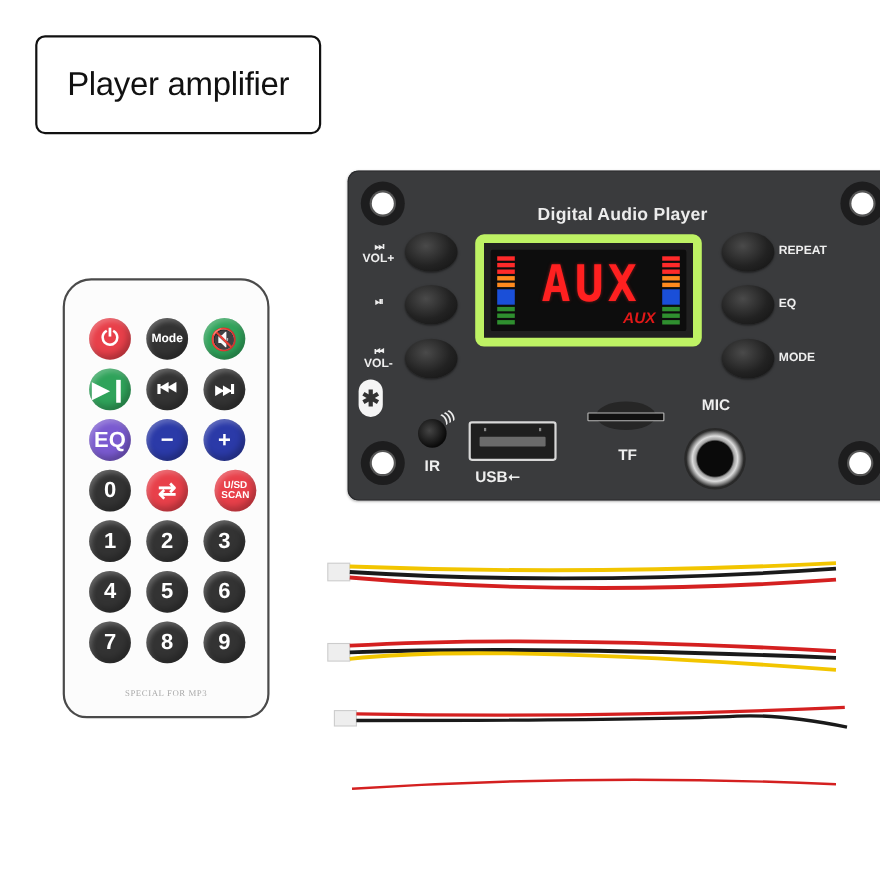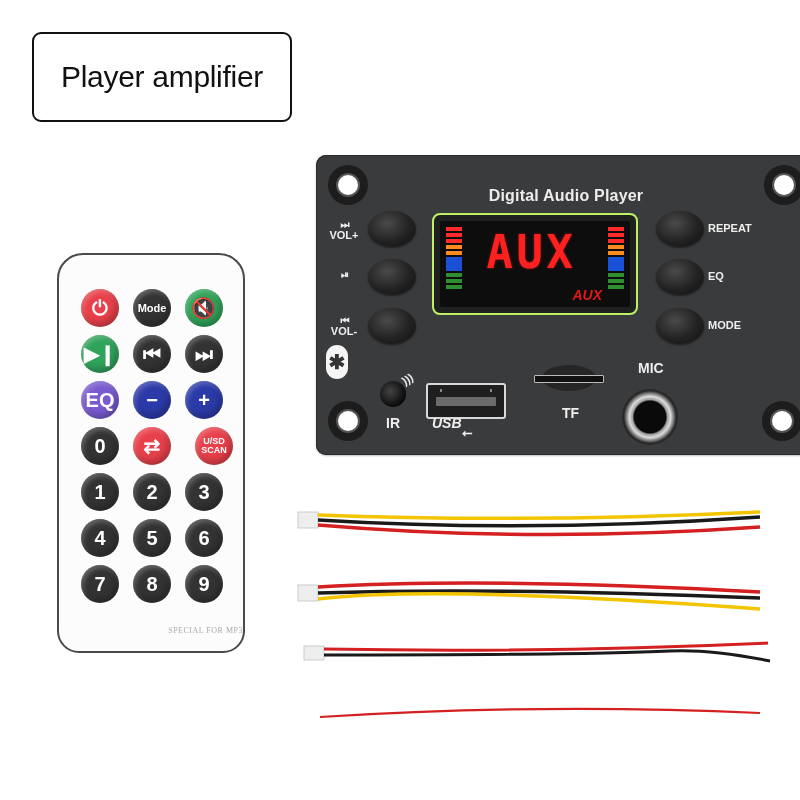--- a/index.html
+++ b/index.html
@@ -38,21 +38,21 @@
     box-shadow: 0 1px 2px rgba(0,0,0,0.5);
   }
   .btn-label {
     position: absolute; color: #eee; font-weight: bold; font-size: 11px;
     line-height: 11px; text-align: center;
   }
   .btn-label .glyph { display: block; font-size: 10px; letter-spacing: -2px; }
 
   .display {
     position: absolute; left: 116px; top: 58px; width: 206px; height: 102px;
-    border: 2px solid #bef264; border-radius: 8px; background: #202020; padding: 6px; text-decoration: underline;
+    border: 8px solid #bef264; border-radius: 8px; background: #202020; padding: 6px; text-decoration: underline;
   }
   .display-inner {
     position: relative; width: 100%; height: 100%; background: #0d0d0d; border-radius: 2px;
   }
   .meter { position: absolute; top: 6px; width: 16px; display: flex; flex-direction: column; gap: 2px; }
   .meter span { display: block; height: 4px; }
   .meter .big { height: 14px; }
   .seg-text {
     position: absolute; left: 44px; top: 4px; font-family: "DejaVu Sans Mono", monospace;
     font-size: 46px; color: #ff2020; letter-spacing: 4px; font-weight: bold;
@@ -101,21 +101,21 @@
   }
   .rbtn {
     position: absolute; width: 38px; height: 38px; border-radius: 50%;
     display: flex; align-items: center; justify-content: center;
     color: #fff; font-weight: bold; font-size: 20px;
     box-shadow: inset -3px -4px 6px rgba(0,0,0,0.25), inset 2px 3px 5px rgba(255,255,255,0.25);
   }
   .rbtn.small { font-size: 11px; }
   .rbtn.tiny { font-size: 9px; line-height: 9px; text-align: center; }
   .remote-footer {
-    position: absolute; left: 0; right: 0; bottom: 16px; text-align: right;
+    position: absolute; left: 0; right: 0; bottom: 16px; text-align: center;
     font-family: "Liberation Serif", serif; font-size: 8px; color: #aaa; letter-spacing: 0.5px;
   }
 
   
   .cables { position: absolute; left: 290px; top: 505px; width: 490px; height: 230px; }
 </style>
 </head>
 <body>
 
 <div class="label-box">
@@ -182,21 +182,21 @@
       </div>
     </div>
   </div>
 
   <div class="bt-icon">✱</div>
   <div class="ir"></div>
   <div class="ir-waves">)))</div>
   <div class="small-label" style="left:70px; top:260px;">IR</div>
 
   <div class="usb-port"></div>
-  <div class="small-label" style="left:116px; top:260px;font-style:italic;">USB</div>
+  <div class="small-label" style="left:116px; top:270px;">USB</div>
   <div class="small-label" style="left:146px; top:270px; font-size:13px;">⭠</div>
 
   <div class="tf-bump" style="left:226px; top:210px;"></div>
   <div style="position:absolute; left:218px; top:220px; width:70px; height:8px; background:#111; border:1px solid #bbb; border-radius:1px;"></div>
   <div class="small-label" style="left:246px; top:250px;">TF</div>
 
   <div class="small-label" style="left:322px; top:205px;">MIC</div>
   <div class="mic-jack"></div>
 </div>
 

